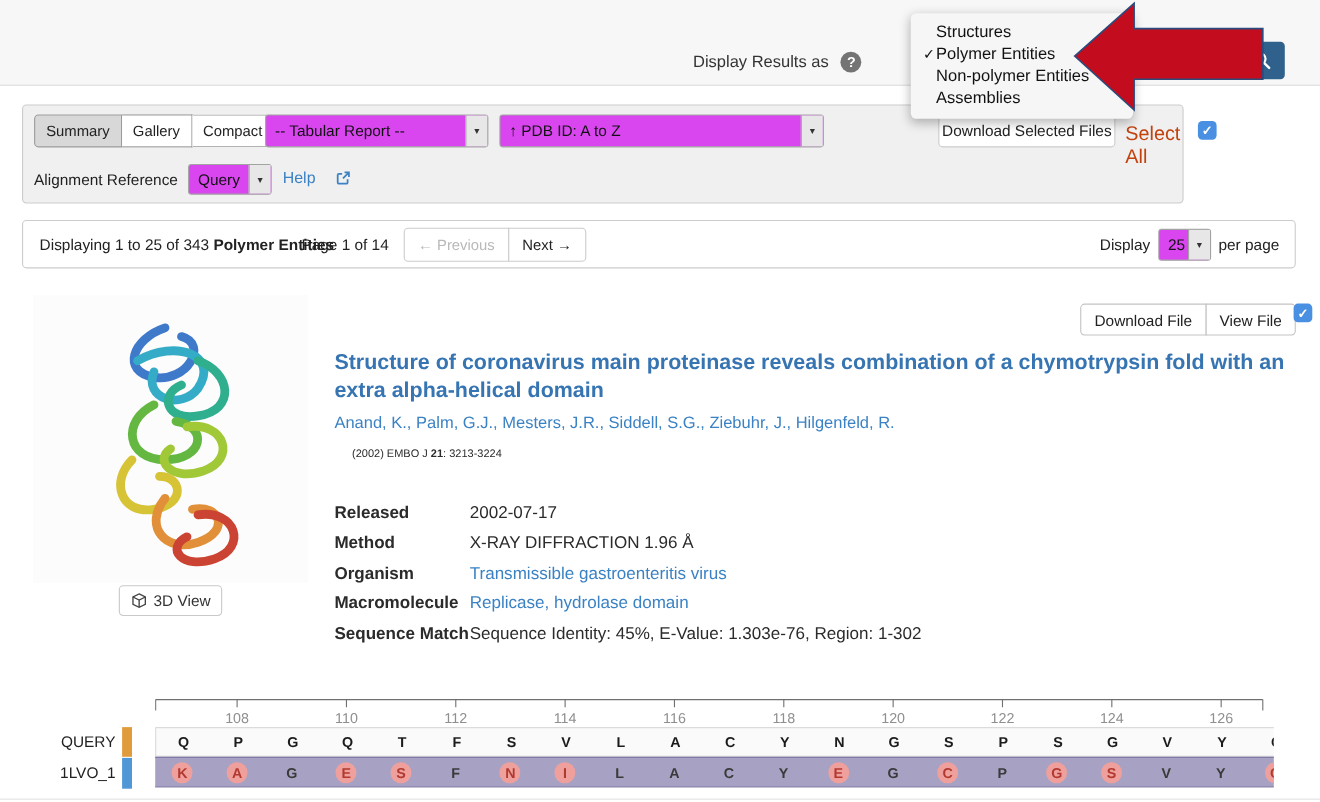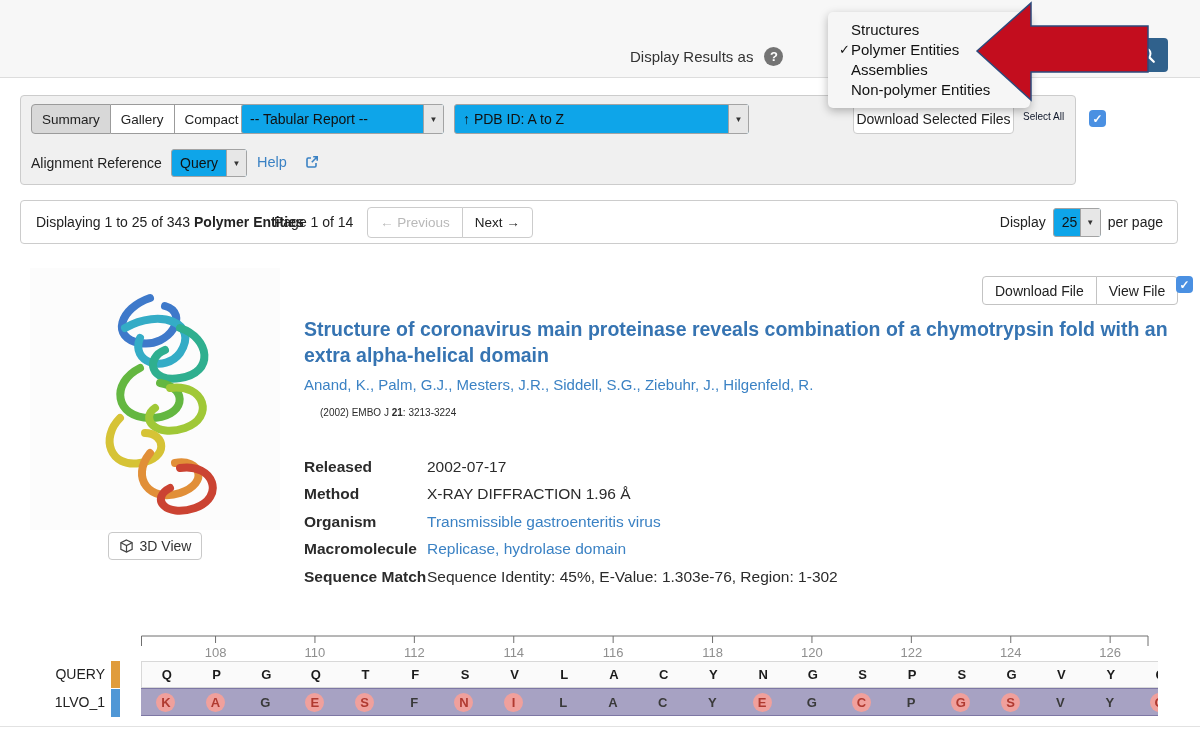--- a/index.html
+++ b/index.html
@@ -24,30 +24,30 @@
 
   
   .toolbar{position:absolute;left:20px;top:95px;width:1056px;height:90px;background:#f0f0f0;
            border:1px solid #ccc;border-radius:4px}
   .tabs-group{position:absolute;left:10px;top:8px;display:flex}
   .tab-btn{height:30px;padding:0 10px;font-size:13.5px;color:#222;background:#fff;border:1px solid #9b9b9b;
            border-left-width:0;cursor:pointer;font-family:inherit}
   .tab-btn:first-child{border-left-width:1px;border-radius:4px 0 0 4px}
   .tab-btn:last-child{border-radius:0 4px 4px 0}
   .tab-btn.active{background:#d8d8d8}
-  .select{height:30px;background:#0ea5e9;border:1px solid #a3a3a3;border-radius:3px;display:flex;align-items:center;
+  .select{height:30px;background:#d946ef;border:1px solid #a3a3a3;border-radius:3px;display:flex;align-items:center;
           font-size:14px;color:#111;cursor:pointer}
   .sel-label{flex:1;padding:0 8px;white-space:nowrap;overflow:hidden}
   .sel-arrow{width:20px;align-self:stretch;border-left:1px solid #a3a3a3;background:#e7e7e7;
              display:flex;align-items:center;justify-content:center;font-size:8px;color:#333}
   .select.tabular{position:absolute;left:220px;top:8px;width:203px}
   .select.sort{position:absolute;left:433px;top:8px;width:295px}
   .dl-btn{position:absolute;left:832px;top:8px;width:161px;height:30px;background:#fff;border:1px solid #ccc;
           border-radius:4px;font-size:14px;color:#222;cursor:pointer;font-family:inherit}
-  .sa-label{position:absolute;left:1002px;top:15px;font-size:10px;color:#0f172a}
+  .sa-label{position:absolute;left:1002px;top:15px;font-size:18px;color:#c2410c}
   .checkbox{display:inline-block;width:17px;height:17px;border-radius:4px;background:var(--checkbox-blue,#4a90e2);
             position:relative;cursor:pointer}
   .checkbox.checked::after{content:"✓";position:absolute;inset:0;color:#fff;font-size:12px;font-weight:bold;
             display:flex;align-items:center;justify-content:center}
   .sa-check{position:absolute;left:1068px;top:14px}
   .ar-label{position:absolute;left:10px;top:53px;font-size:14px;line-height:28px;color:#222}
   .select.query{position:absolute;left:150px;top:53px;width:76px;height:28px}
   .help-link{position:absolute;left:236px;top:58px;display:flex;align-items:center;gap:18px;font-size:14.5px;
              color:var(--link-blue,#3b82c4);text-decoration:none;cursor:pointer}
 
@@ -117,22 +117,22 @@
     </div>
     <button class="search-btn">
       <svg width="20" height="20" viewBox="0 0 20 20">
         <circle cx="8.5" cy="8.5" r="5" fill="none" stroke="#fff" stroke-width="2"></circle>
         <line x1="12.4" y1="12.4" x2="16.8" y2="16.8" stroke="#fff" stroke-width="2.2" stroke-linecap="round"></line>
       </svg>
     </button>
     <div class="results-menu">
         <div class="menu-item"><span class="check"></span><span>Structures</span></div>
         <div class="menu-item"><span class="check">✓</span><span>Polymer Entities</span></div>
+        <div class="menu-item"><span class="check"></span><span>Non-polymer Entities</span></div>
         <div class="menu-item"><span class="check"></span><span>Assemblies</span></div>
-        <div class="menu-item"><span class="check"></span><span>Non-polymer Entities</span></div>
       </div>
     <svg class="red-arrow" width="1200" height="110" viewBox="0 0 1200 110">
       <polygon points="977,51 1031,3 1031,26 1148,26 1148,72 1031,72 1031,100"></polygon>
     </svg>
   </div>
 
   <div class="toolbar">
     <div class="tabs-group">
         <button class="tab-btn active">Summary</button>
         <button class="tab-btn">Gallery</button>

